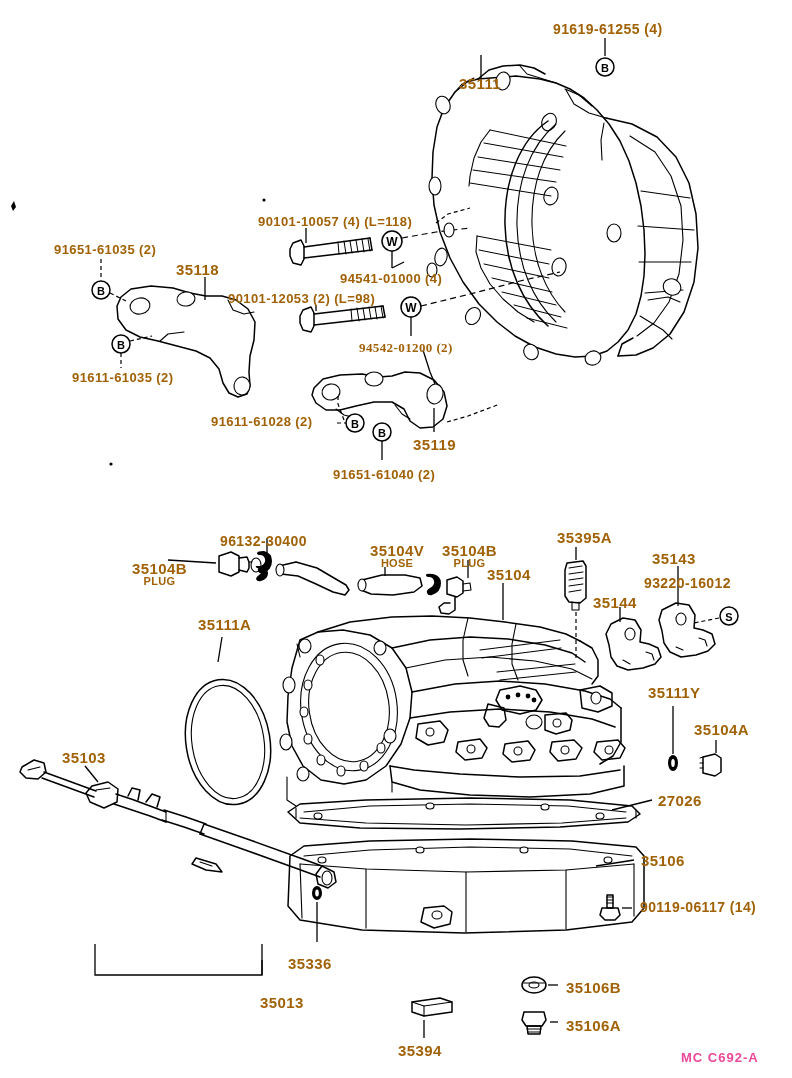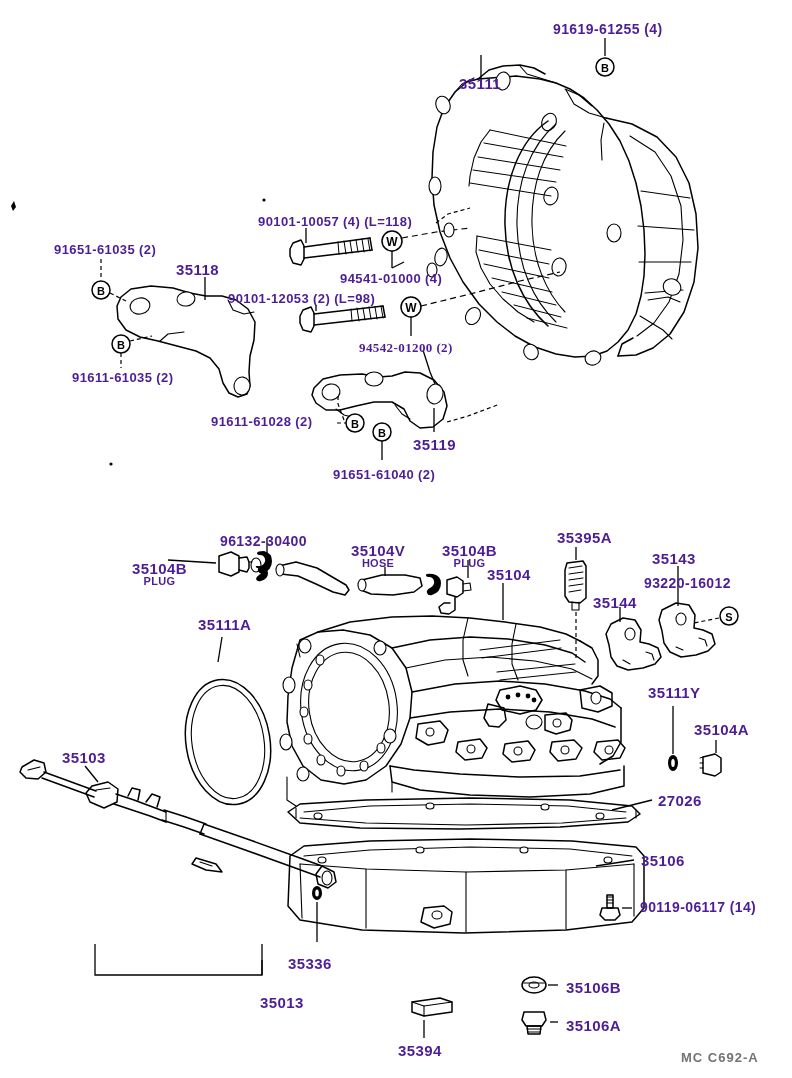--- a/index.html
+++ b/index.html
@@ -9,40 +9,40 @@
     position:relative;
     width:792px;height:1078px;
     background:#ffffff;
     overflow:hidden;
   }
   #artwork{position:absolute;left:0;top:0;width:792px;height:1078px;}
   .lbl{
     position:absolute;
     font-family:"Liberation Sans",sans-serif;
     font-weight:bold;
-    color:#4c1d95;
+    color:#a16207;
     white-space:nowrap;
     letter-spacing:0.4px;
     line-height:1.02;
   }
   .l15{font-size:15px;}
   .l14{font-size:14px;}
   .l13{font-size:13px;}
   .sub{
     display:block;
     font-size:11px;
     font-weight:bold;
     letter-spacing:0.3px;
   }
   .footer{
     position:absolute;
     font-family:"Liberation Sans",sans-serif;
     font-weight:bold;
     font-size:13px;
-    color:#737373;
+    color:#ec4899;
     letter-spacing:1px;
   }
   .ctr{text-align:center;}
 </style>
 </head>
 <body>
 
 <div id="sheet">
 
   <svg id="artwork" viewBox="0 0 792 1078" xmlns="http://www.w3.org/2000/svg">
@@ -537,21 +537,21 @@
   <div class="lbl l13" style="left:340px;top:272px;">94541-01000 (4)</div>
   <div class="lbl l13" style="left:228px;top:292px;">90101-12053 (2) (L=98)</div>
   <div class="lbl l13" style="left:359px;top:341px;font-family:Liberation Serif, serif;">94542-01200 (2)</div>
   <div class="lbl l13" style="left:72px;top:371px;">91611-61035 (2)</div>
   <div class="lbl l13" style="left:211px;top:415px;">91611-61028 (2)</div>
   <div class="lbl l15" style="left:413px;top:437px;">35119</div>
   <div class="lbl l13" style="left:333px;top:468px;">91651-61040 (2)</div>
 
   <div class="lbl l14" style="left:220px;top:534px;">96132-30400</div>
 
-  <div class="lbl l15 ctr" style="left:351px;top:543px;">
+  <div class="lbl l15 ctr" style="left:370px;top:543px;">
     <span>35104V</span>
     <span class="sub">HOSE</span>
   </div>
 
   <div class="lbl l15 ctr" style="left:442px;top:543px;">
     <span>35104B</span>
     <span class="sub">PLUG</span>
   </div>
 
   <div class="lbl l15" style="left:557px;top:530px;">35395A</div>

